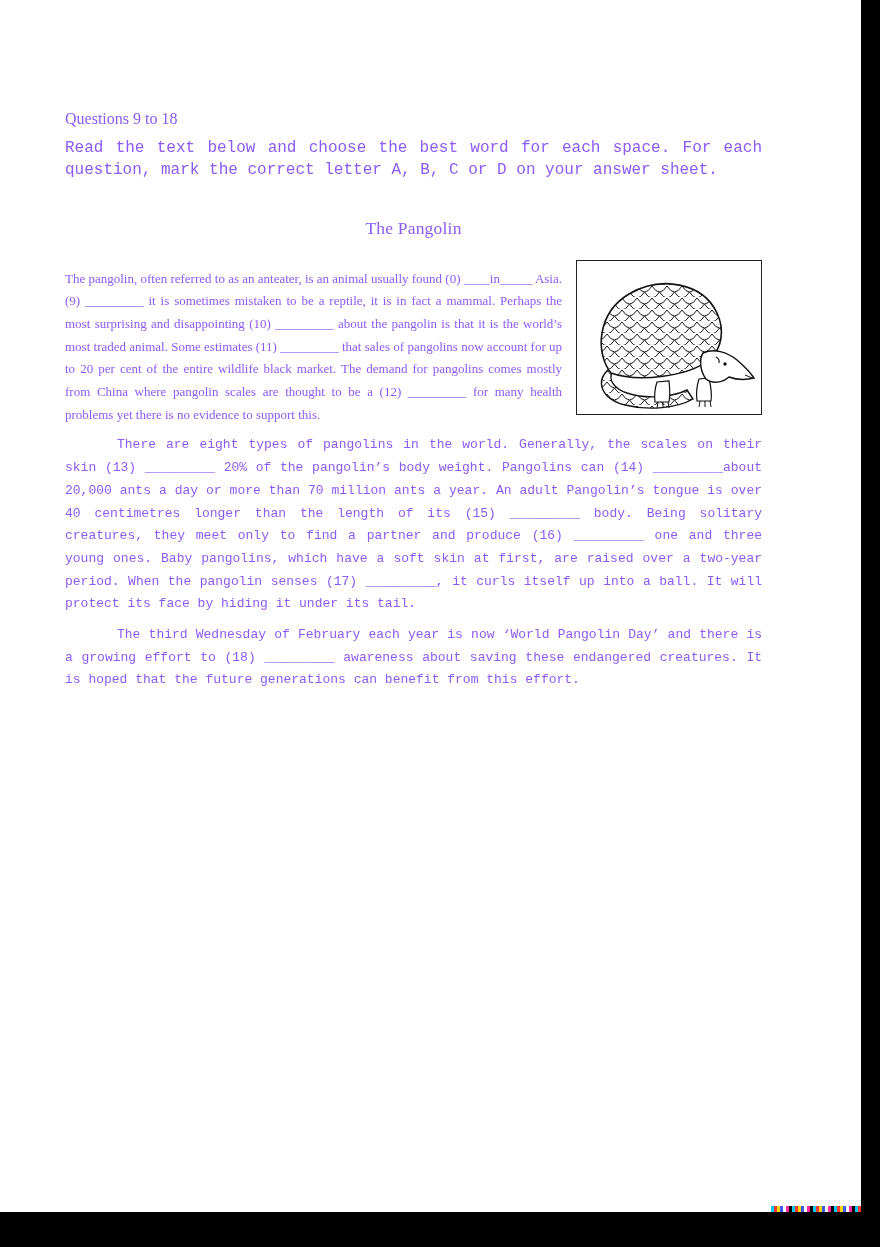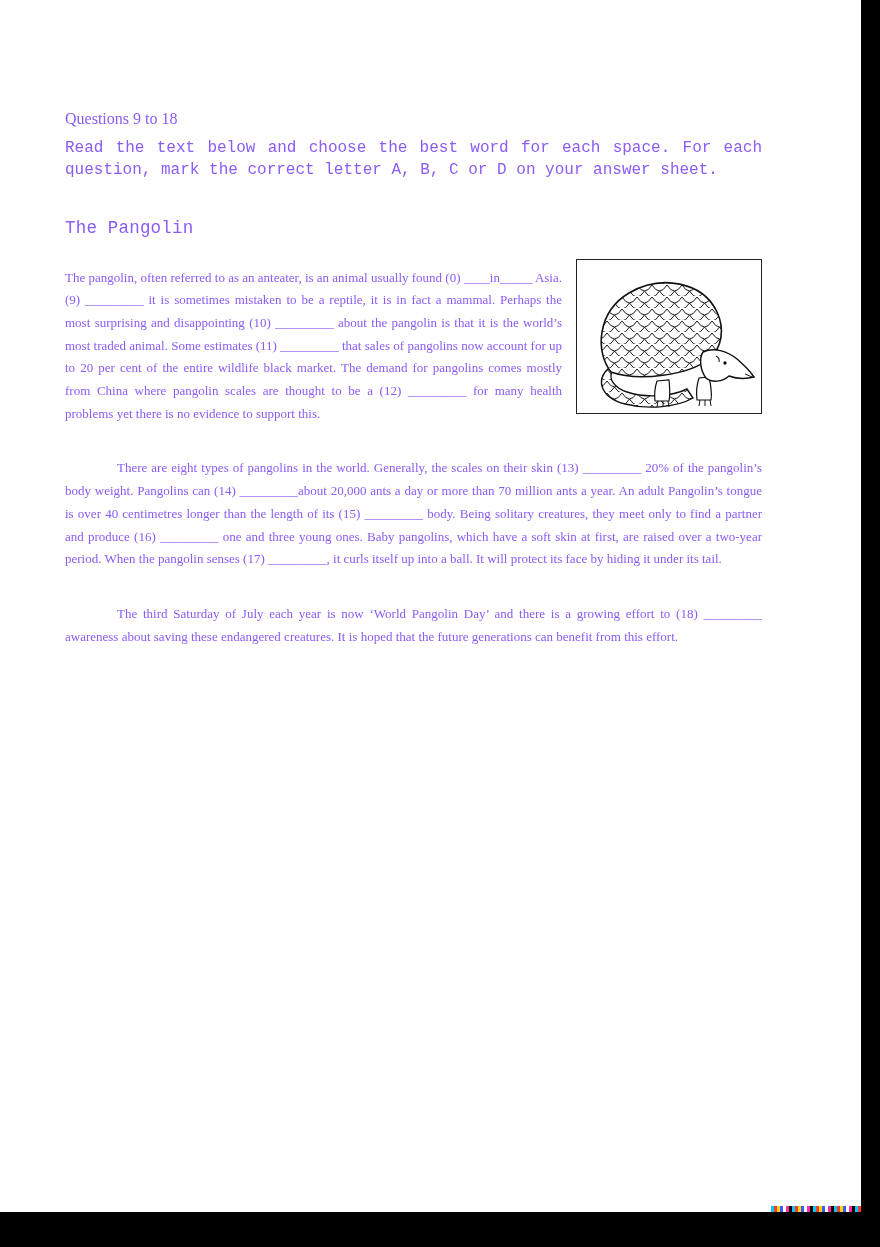--- a/index.html
+++ b/index.html
@@ -31,33 +31,34 @@
     margin: 6px 0 0 0;
     font-size: 16px;
     line-height: 22.5px;
     text-align: justify;
     font-family: Liberation Mono, monospace;
   }
   .doc-title {
     margin: 36px 0 0 0;
     font-size: 17.5px;
     font-weight: 400;
+    text-align: center;
     letter-spacing: 0.2px;
-    font-family: Liberation Mono, monospace;
   }
   .para {
     font-size: 13px;
     line-height: 22.7px;
     text-align: justify;
     margin: 0;
   }
   .p1 { margin-top: 29px; }
   .indent {
-    margin-top: 32px;
+    margin-top: 8px;
     text-indent: 52px;
+    font-family: Liberation Mono, monospace;
   }
   .img-float {
     float: right;
     width: 184px;
     height: 153px;
     border: 1px solid #222222;
     margin: -8px 0 8px 14px;
     background: #ffffff;
     display: block;
   }
@@ -134,21 +135,21 @@
           <circle cx="148" cy="103" r="1.7" fill="#111111"></circle>
           <path d="M 139 96 q 4 2 3 6" fill="none" stroke="#111111" stroke-width="1.1"></path>
           <path d="M 168 114 q 5 2 7 3" fill="none" stroke="#111111" stroke-width="1"></path>
         </svg>
       </span>
       <span>The pangolin, often referred to as an anteater, is an animal usually found (0) ____in_____ Asia. (9) _________ it is sometimes mistaken to be a reptile, it is in fact a mammal. Perhaps the most surprising and disappointing (10) _________ about the pangolin is that it is the world’s most traded animal. Some estimates (11) _________ that sales of pangolins now account for up to 20 per cent of the entire wildlife black market. The demand for pangolins comes mostly from China where pangolin scales are thought to be a (12) _________ for many health problems yet there is no evidence to support this.</span>
     </p>
 
     <p class="para indent">There are eight types of pangolins in the world. Generally, the scales on their skin (13) _________ 20% of the pangolin’s body weight. Pangolins can (14) _________about 20,000 ants a day or more than 70 million ants a year. An adult Pangolin’s tongue is over 40 centimetres longer than the length of its (15) _________ body. Being solitary creatures, they meet only to find a partner and produce (16) _________ one and three young ones. Baby pangolins, which have a soft skin at first, are raised over a two-year period. When the pangolin senses (17) _________, it curls itself up into a ball. It will protect its face by hiding it under its tail.</p>
 
-    <p class="para indent">The third Saturday of July each year is now ‘World Pangolin Day’ and there is a growing effort to (18) _________ awareness about saving these endangered creatures. It is hoped that the future generations can benefit from this effort.</p>
+    <p class="para indent">The third Wednesday of February each year is now ‘World Pangolin Day’ and there is a growing effort to (18) _________ awareness about saving these endangered creatures. It is hoped that the future generations can benefit from this effort.</p>
 
   </div>
 
   <div class="edge-right"></div>
   <div class="edge-bottom"></div>
   <div class="scan-noise" id="scan-noise">
       <span style="background: rgb(0, 200, 255);"></span>
       <span style="background: rgb(255, 59, 48);"></span>
       <span style="background: rgb(255, 214, 10);"></span>
       <span style="background: rgb(58, 91, 255);"></span>

